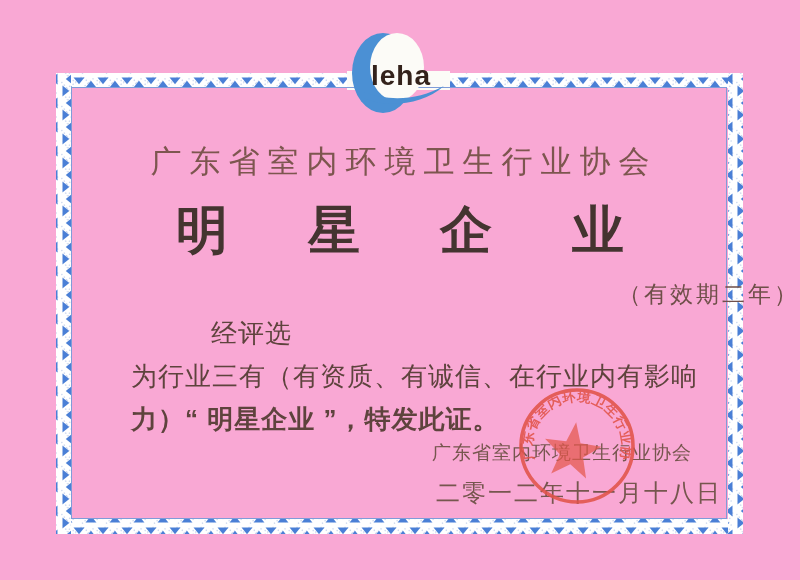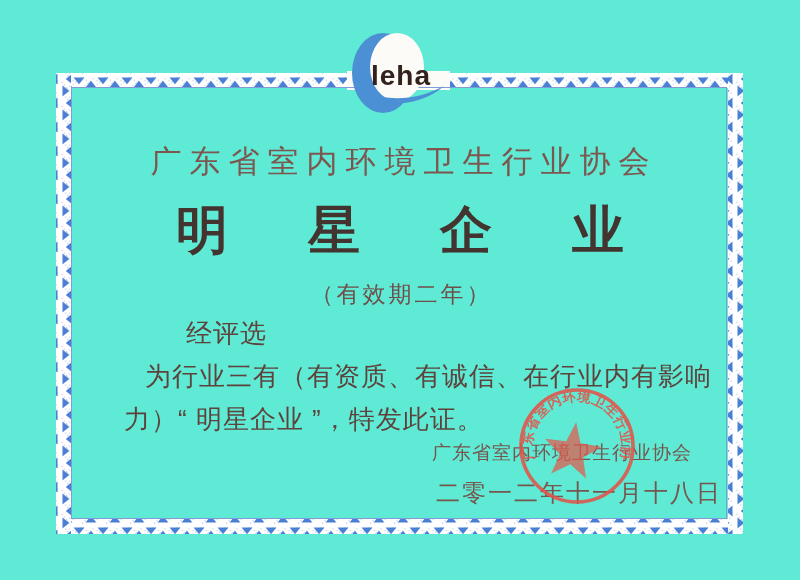--- a/index.html
+++ b/index.html
@@ -1,19 +1,19 @@
 <!DOCTYPE html>
 <html><head>
 <meta charset="utf-8">
 <style>
   * { margin:0; padding:0; box-sizing:border-box; }
   body { background:#ffffff; font-family:"Liberation Sans", sans-serif; }
   .stage {
     position:relative; width:800px; height:580px;
-    background:#5eead4; overflow:hidden;
+    background:#f9a8d4; overflow:hidden;
   }
   .border-svg { position:absolute; left:0; top:0; }
   .inner-frame {
     position:absolute; left:71px; top:87px; width:656px; height:432px;
     border:1.3px solid #7f9cd8; pointer-events:none;
   }
   .logo { position:absolute; left:350px; top:28px; width:110px; height:92px; }
   .logo svg { position:absolute; left:0; top:0; }
   .logo-text {
     position:absolute; left:21px; top:32px;
@@ -27,27 +27,27 @@
     color:#7d564f; font-weight:500;
   }
   .award-title {
     position:absolute; left:0; right:0; top:196px;
     text-align:center; font-family:"Liberation Sans", sans-serif;
     font-size:52px; font-weight:700; letter-spacing:80px; text-indent:80px;
     color:#443430;
   }
   .validity {
     position:absolute; left:0; right:0; top:279px;
-    text-align:center; font-size:23px; letter-spacing:3px; text-indent:3px;
+    text-align:right; font-size:23px; letter-spacing:3px; text-indent:3px;
     color:#6f4f49;
   }
   .body-line { position:absolute; font-size:26px; color:#5e433d; letter-spacing:1px; white-space:nowrap; }
-  .line1 { left:186px; top:316px; display:flex; gap:36px; }
-  .line2 { left:131px; top:359px;margin-left:14px; }
-  .line3 { left:124px; top:402px; }
+  .line1 { left:211px; top:316px; display:flex; gap:36px; }
+  .line2 { left:131px; top:359px; }
+  .line3 { left:131px; top:402px;font-weight:bold; }
   .issuer {
     position:absolute; right:108px; top:440px;
     font-size:19px; letter-spacing:1px; color:#76564e; white-space:nowrap;
   }
   .issue-date {
     position:absolute; right:78px; top:477px;
     font-size:24px; letter-spacing:2px; color:#76564e; white-space:nowrap;
   }
   .seal { position:absolute; left:515px; top:384px; z-index:5; opacity:0.88; }
   .seal text {

